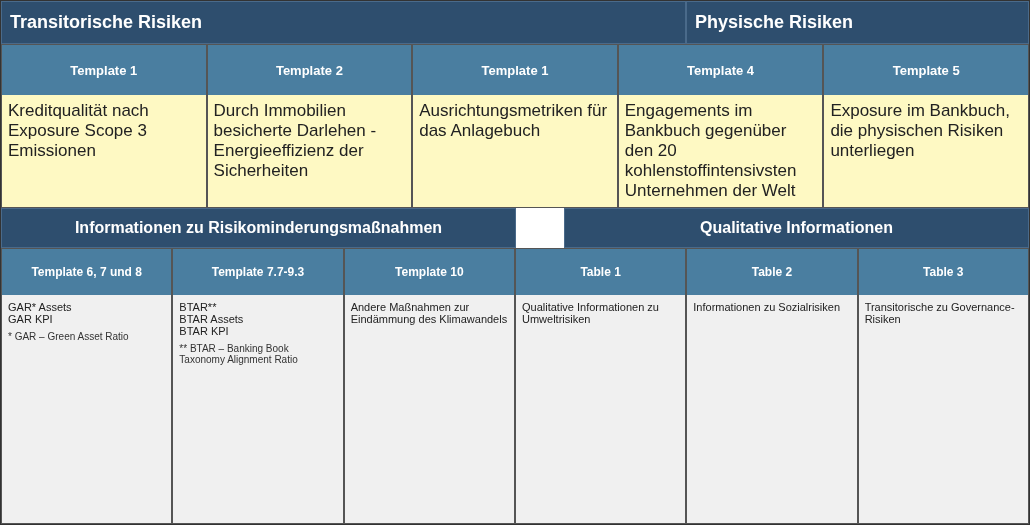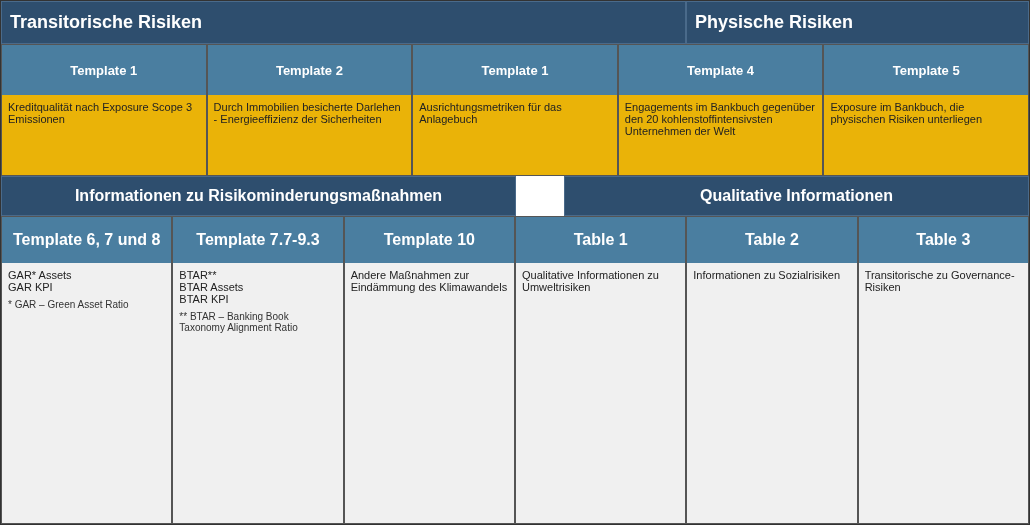--- a/index.html
+++ b/index.html
@@ -59,23 +59,23 @@
       text-align: center;
       font-size: 13px;
       font-weight: bold;
       padding: 8px 4px;
       min-height: 50px;
       display: flex;
       align-items: center;
       justify-content: center;
     }
     .template-body {
-      background: #eab308;
+      background: #fef9c3;
       padding: 6px 6px;
-      font-size: 11px;
+      font-size: 17px;
       color: #222;
       flex: 1;
       min-height: 80px;
     }
 
     
     .section-row {
       display: flex;
       flex-direction: row;
       flex-shrink: 0;
@@ -110,21 +110,21 @@
       display: flex;
       flex-direction: column;
       border: 1px solid #555;
       flex: 1;
     }
 
     .bottom-header {
       background: #4a7ea0;
       color: #fff;
       text-align: center;
-      font-size: 16px;
+      font-size: 12px;
       font-weight: bold;
       padding: 6px 4px;
       min-height: 46px;
       display: flex;
       align-items: center;
       justify-content: center;
     }
     .bottom-body {
       background: #f0f0f0;
       padding: 6px 6px;

